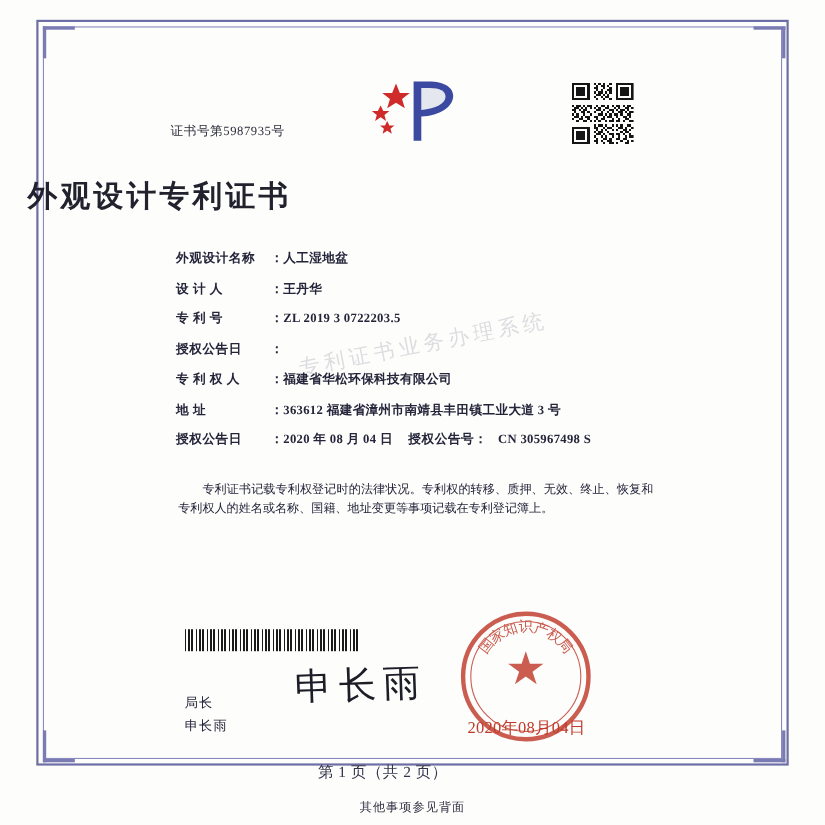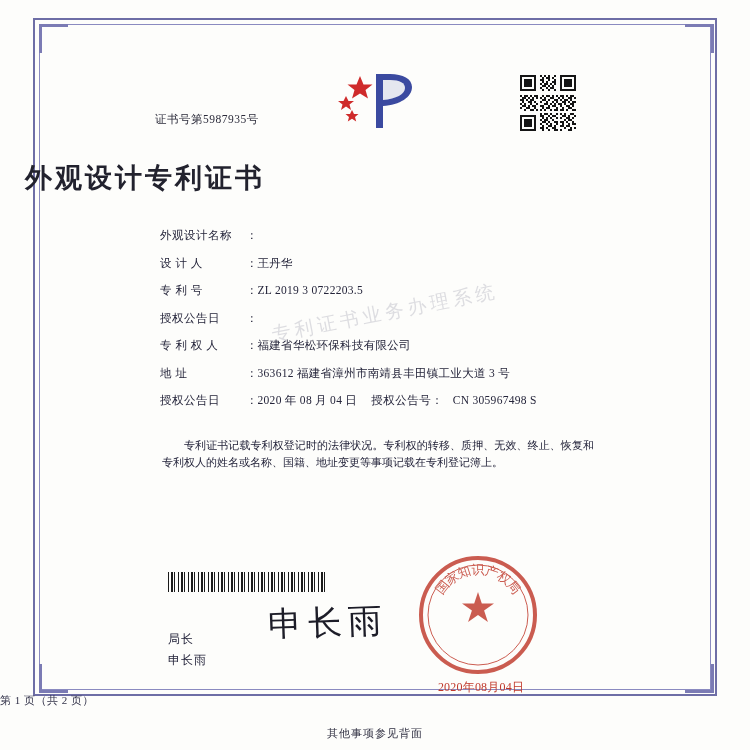--- a/index.html
+++ b/index.html
@@ -101,20 +101,21 @@
     top: 228px;
     width: 480px;
     font-size: 11.5px;
     color: #24243a;
   }
   .row {
     display: flex;
     align-items: flex-start;
     margin-bottom: 12.5px;
     line-height: 15px;
+    font-weight: bold;
   }
   .row .label {
     width: 86px;
     flex: 0 0 86px;
     letter-spacing: 0.5px;
     white-space: nowrap;
   }
   .row .colon {
     flex: 0 0 10px;
   }
@@ -196,34 +197,33 @@
     left: 415px;
     top: 552px;
     width: 126px;
     height: 126px;
   }
   .seal-date {
     position: absolute;
     left: 425px;
     top: 652px;
     width: 112px;
-    text-align: center;
-    font-size: 12px;
+    font-size: 15px;
     color: #c0392b;
     letter-spacing: 0.2px;
-    margin-top: 27px;
   }
 
   
   .page-no {
     position: absolute;
     left: 0;
     top: 693px;
     width: 696px;
-    font-size: 11px;
+    text-align: center;
+    font-size: 14px;
     color: #33334a;
     letter-spacing: 0.5px;
   }
   .footer-note {
     position: absolute;
     left: 0;
     top: 726px;
     width: 750px;
     text-align: center;
     font-size: 11px;
@@ -447,20 +447,21 @@
   </div>
 
   <div class="title">外观设计专利证书</div>
 
   <div class="watermark">专利证书业务办理系统</div>
 
   <div class="fields">
     <div class="row">
       <span class="label">外观设计名称</span>
       <span class="colon">：</span>
+      <span class="value">人工湿地盆</span>
     </div>
     <div class="row">
       <span class="label">设 计 人</span>
       <span class="colon">：</span>
       <span class="value">王丹华</span>
     </div>
     <div class="row">
       <span class="label">专 利 号</span>
       <span class="colon">：</span>
       <span class="value">ZL 2019 3 0722203.5</span>

